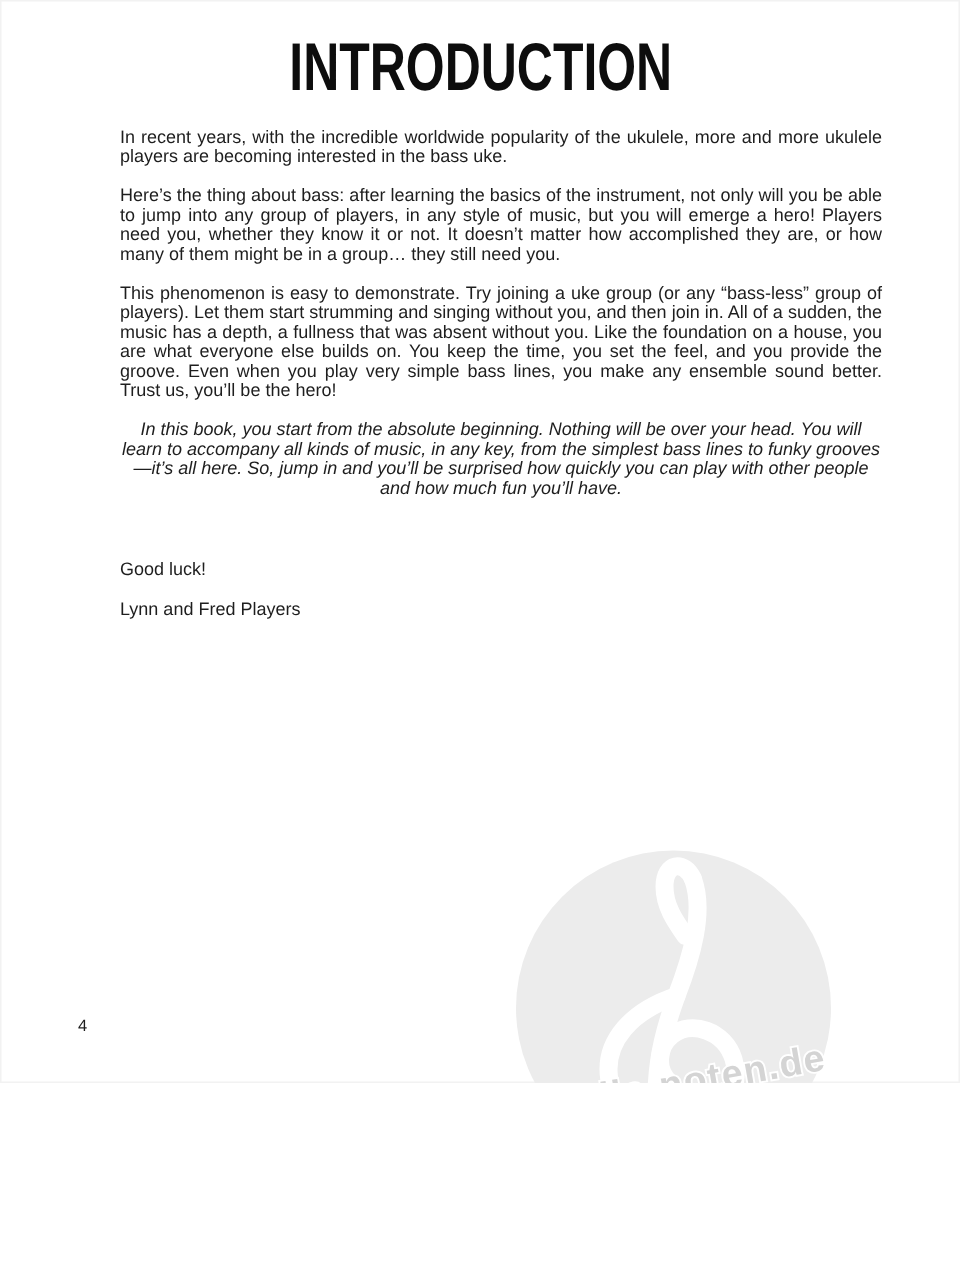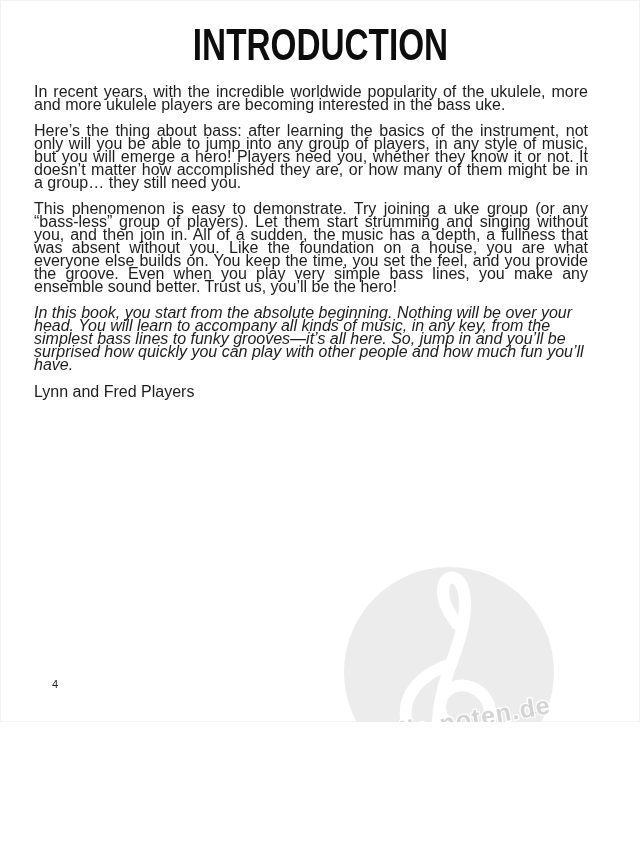--- a/index.html
+++ b/index.html
@@ -26,30 +26,30 @@
     font-size: 45px;
     font-weight: bold;
     color: #0d0d0d;
     letter-spacing: 0px;
     transform: scaleX(0.74);
     transform-origin: center;
     white-space: nowrap;
   }
 
   .body-text {
-    margin: 18px 52px 0 34px;
-    font-size: 16px;
+    margin: 18px 52px 0 80px;
+    font-size: 12px;
     line-height: 13px;
     color: #1e1e1e;
   }
   .body-text p { margin: 0 0 13px 0; text-align: justify; }
 
   p.italic-center {
     font-style: italic;
-    text-align: left;
+    text-align: center;
   }
   p.closing { margin-top: 41px; text-align: left !important; }
   p.authors { margin-top: 14px; text-align: left !important; }
 
   .watermark {
     position: absolute;
     left: 343px;
     top: 566px;
     width: 212px;
     height: 212px;
@@ -69,20 +69,21 @@
 
 <div class="doc-page">
 
   <h1 class="title"><span class="title-inner">INTRODUCTION</span></h1>
 
   <div class="body-text">
     <p>In recent years, with the incredible worldwide popularity of the ukulele, more and more ukulele players are becoming interested in the bass uke.</p>
     <p>Here’s the thing about bass: after learning the basics of the instrument, not only will you be able to jump into any group of players, in any style of music, but you will emerge a hero! Players need you, whether they know it or not. It doesn’t matter how accomplished they are, or how many of them might be in a group… they still need you.</p>
     <p>This phenomenon is easy to demonstrate. Try joining a uke group (or any “bass-less” group of players). Let them start strumming and singing without you, and then join in. All of a sudden, the music has a depth, a fullness that was absent without you. Like the foundation on a house, you are what everyone else builds on. You keep the time, you set the feel, and you provide the groove. Even when you play very simple bass lines, you make any ensemble sound better. Trust us, you’ll be the hero!</p>
     <p class="italic-center">In this book, you start from the absolute beginning. Nothing will be over your head. You will learn to accompany all kinds of music, in any key, from the simplest bass lines to funky grooves—it’s all here. So, jump in and you’ll be surprised how quickly you can play with other people and how much fun you’ll have.</p>
+    <p class="closing">Good luck!</p>
     <p class="authors">Lynn and Fred Players</p>
   </div>
 
   <svg class="watermark" viewBox="0 0 212 212" xmlns="http://www.w3.org/2000/svg" aria-hidden="true">
     <circle cx="106" cy="106" r="105" fill="#ececec"></circle>
     <g stroke="#ffffff" stroke-width="12" fill="none" stroke-linecap="round">
 
       <path d="M 119 20 C 127 42 118 72 108 98 C 97 128 92 154 96 188"></path>
 
       <path d="M 119 20 C 113 7 100 9 100 25 C 100 38 107 48 114 58"></path>

